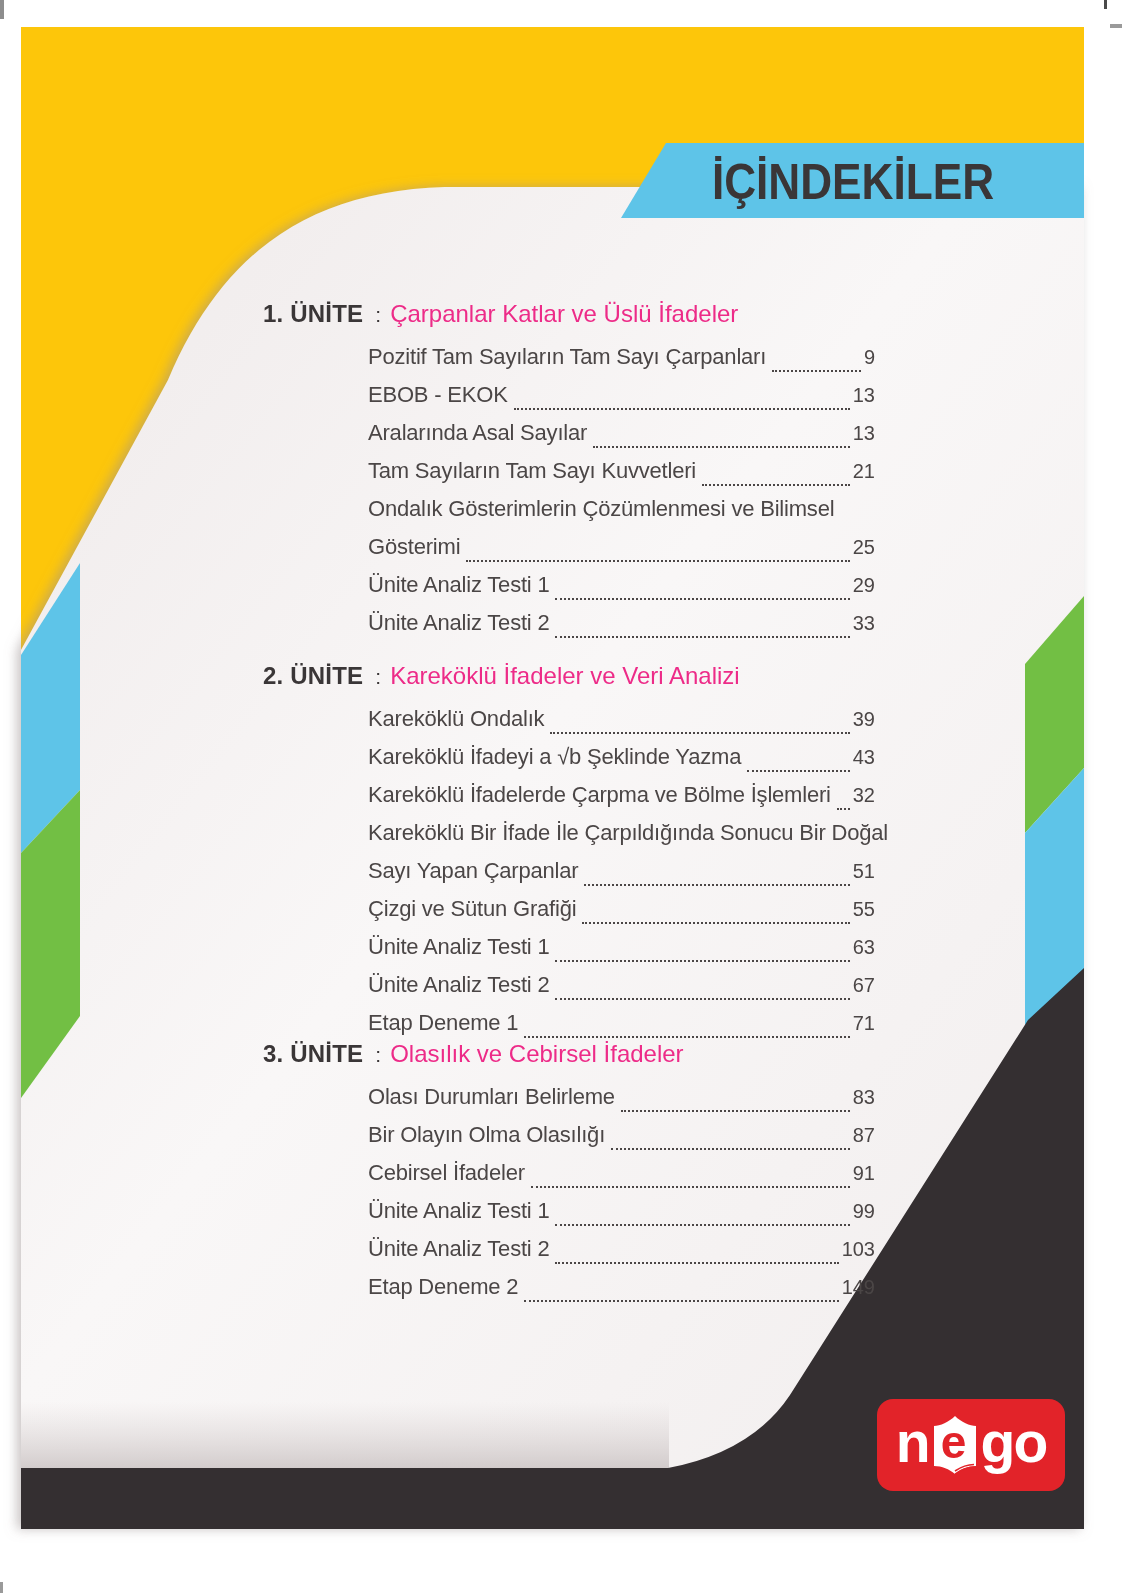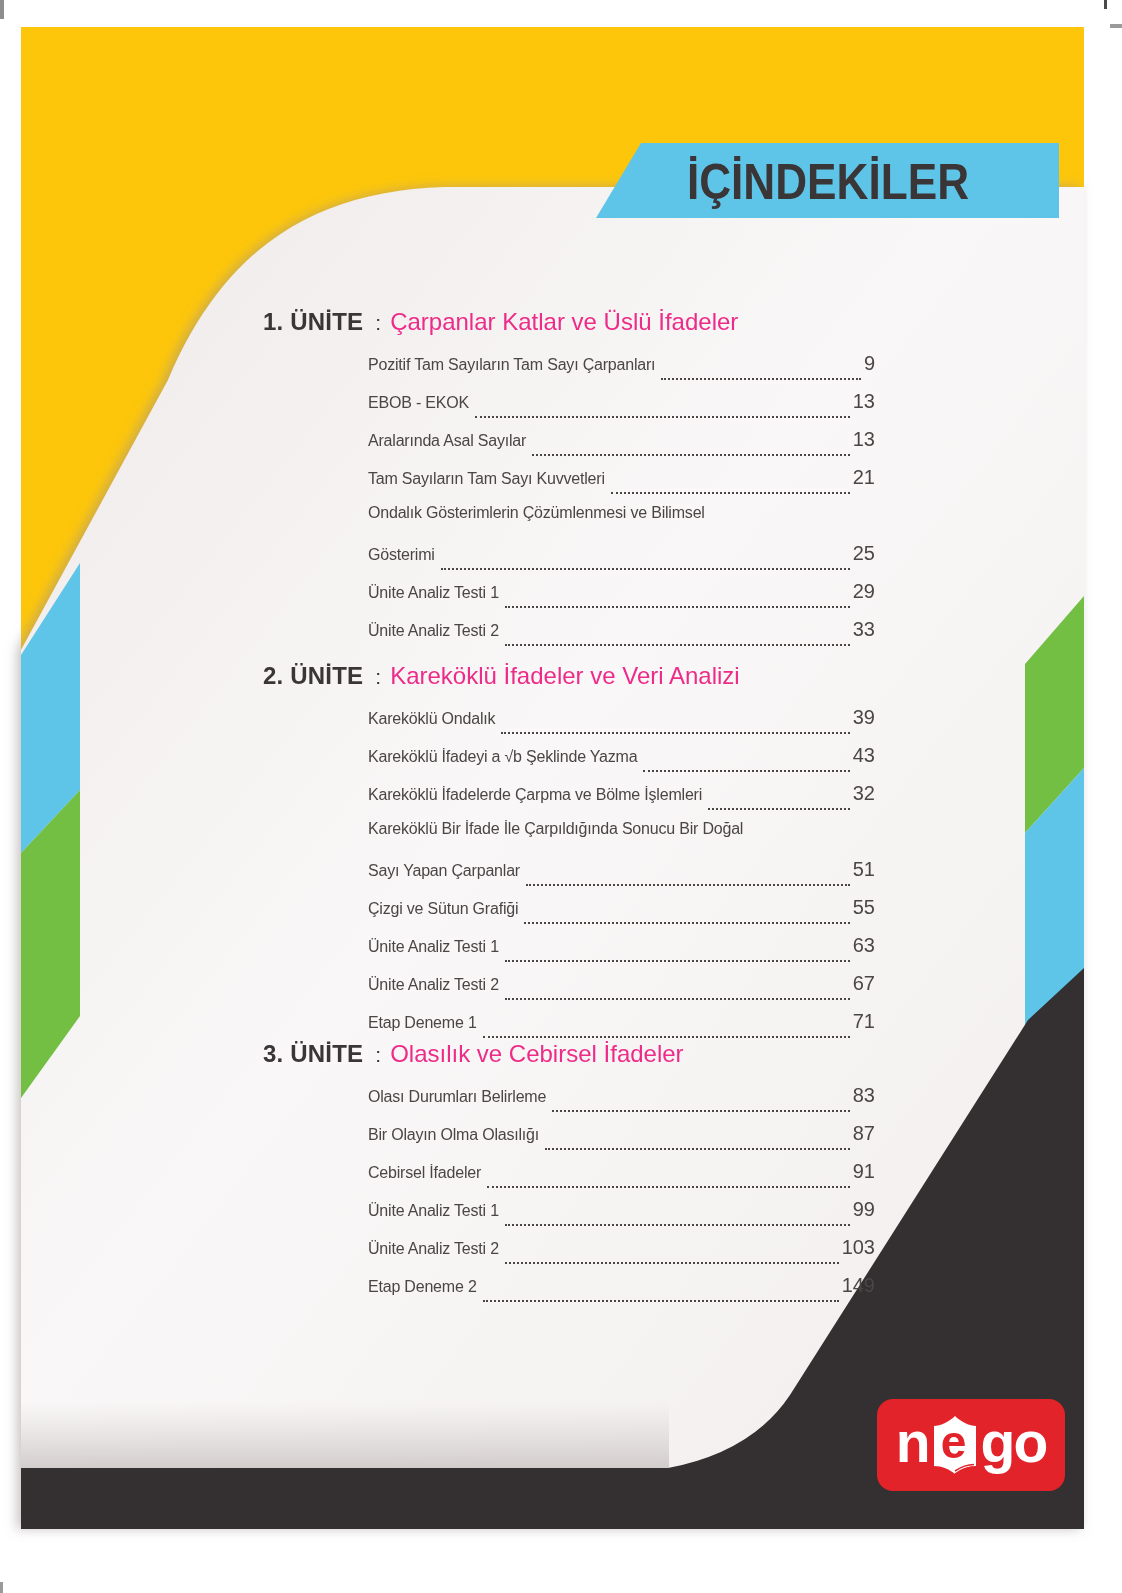--- a/index.html
+++ b/index.html
@@ -4,40 +4,40 @@
 <style>
   html,body{margin:0;padding:0;background:#ffffff;}
   .page{
     position:relative;width:1122px;height:1593px;background:#ffffff;overflow:hidden;
     font-family:"Liberation Sans",sans-serif;
   }
   .bg-svg{position:absolute;left:0;top:0;width:1122px;height:1593px;display:block;}
 
   
   .banner{
-    position:absolute;left:596px;top:143px;width:463px;height:75px;
+    position:absolute;left:621px;top:143px;width:463px;height:75px;
     background:var(--cyan,#5EC4E8);
     clip-path:polygon(45px 0,463px 0,463px 75px,0 75px);
     display:flex;align-items:center;justify-content:center;
   }
   .banner-title{
     font-size:46px;font-weight:bold;color:var(--ink,#3A3637);
     letter-spacing:0px;transform:scale(.96,1.1);white-space:nowrap;
   }
 
   
   .toc{position:absolute;left:263px;top:0;width:612px;}
   .unit{position:absolute;left:0;width:612px;}
   .unit-head{display:flex;align-items:baseline;height:42px;white-space:nowrap;}
   .u-num{font-size:24px;font-weight:bold;color:var(--ink,#3A3637);letter-spacing:.2px;}
   .u-sep{font-size:21px;color:var(--ink,#3A3637);margin:0 9px 0 12px;}
   .u-title{font-size:24px;color:var(--pink,#ED2B88);}
   .u-items{margin-left:105px;margin-top:2px;}
   .ti-row{display:flex;align-items:baseline;height:38px;color:var(--body,#4B4646);}
-  .ti-text{font-size:16px;letter-spacing:-0.2px;white-space:nowrap;}
+  .ti-text{font-size:22px;letter-spacing:-0.2px;white-space:nowrap;}
   .ti-dots{flex:1;border-bottom:2.4px dotted var(--body,#4B4646);align-self:flex-end;margin:0 3px 10px 6px;min-width:8px;}
   .ti-num{font-size:20px;}
 
   
   .logo{
     position:absolute;left:877px;top:1399px;width:188px;height:92px;
     background:var(--red,#E22329);border-radius:16px;
     display:flex;align-items:center;justify-content:center;
     color:#ffffff;font-weight:bold;font-size:57px;letter-spacing:-2px;
   }
@@ -90,21 +90,21 @@
     <rect x="21" y="1402" width="648" height="66" fill="url(#fadeBottom)"></rect>
 
     <path d="M 1084 968 L 1028 1020 L 790 1395 Q 752 1452 668 1468 L 21 1468 L 21 1529 L 1084 1529 Z" style="fill:var(--dark,#342F31)"></path>
   </svg>
 
   <div class="banner">
     <span class="banner-title">İÇİNDEKİLER</span>
   </div>
 
   <div class="toc">
-  <section class="unit" style="top: 308px;">
+  <section class="unit" style="top: 300px;">
     <div class="unit-head">
       <span class="u-num">1. ÜNİTE</span>
       <span class="u-sep">:</span>
       <span class="u-title">Çarpanlar Katlar ve Üslü İfadeler</span>
     </div>
     <div class="u-items">
   <div class="ti-row">
     <span class="ti-text">Pozitif Tam Sayıların Tam Sayı Çarpanları</span>
     <span class="ti-dots"></span>
     <span class="ti-num">9</span>

